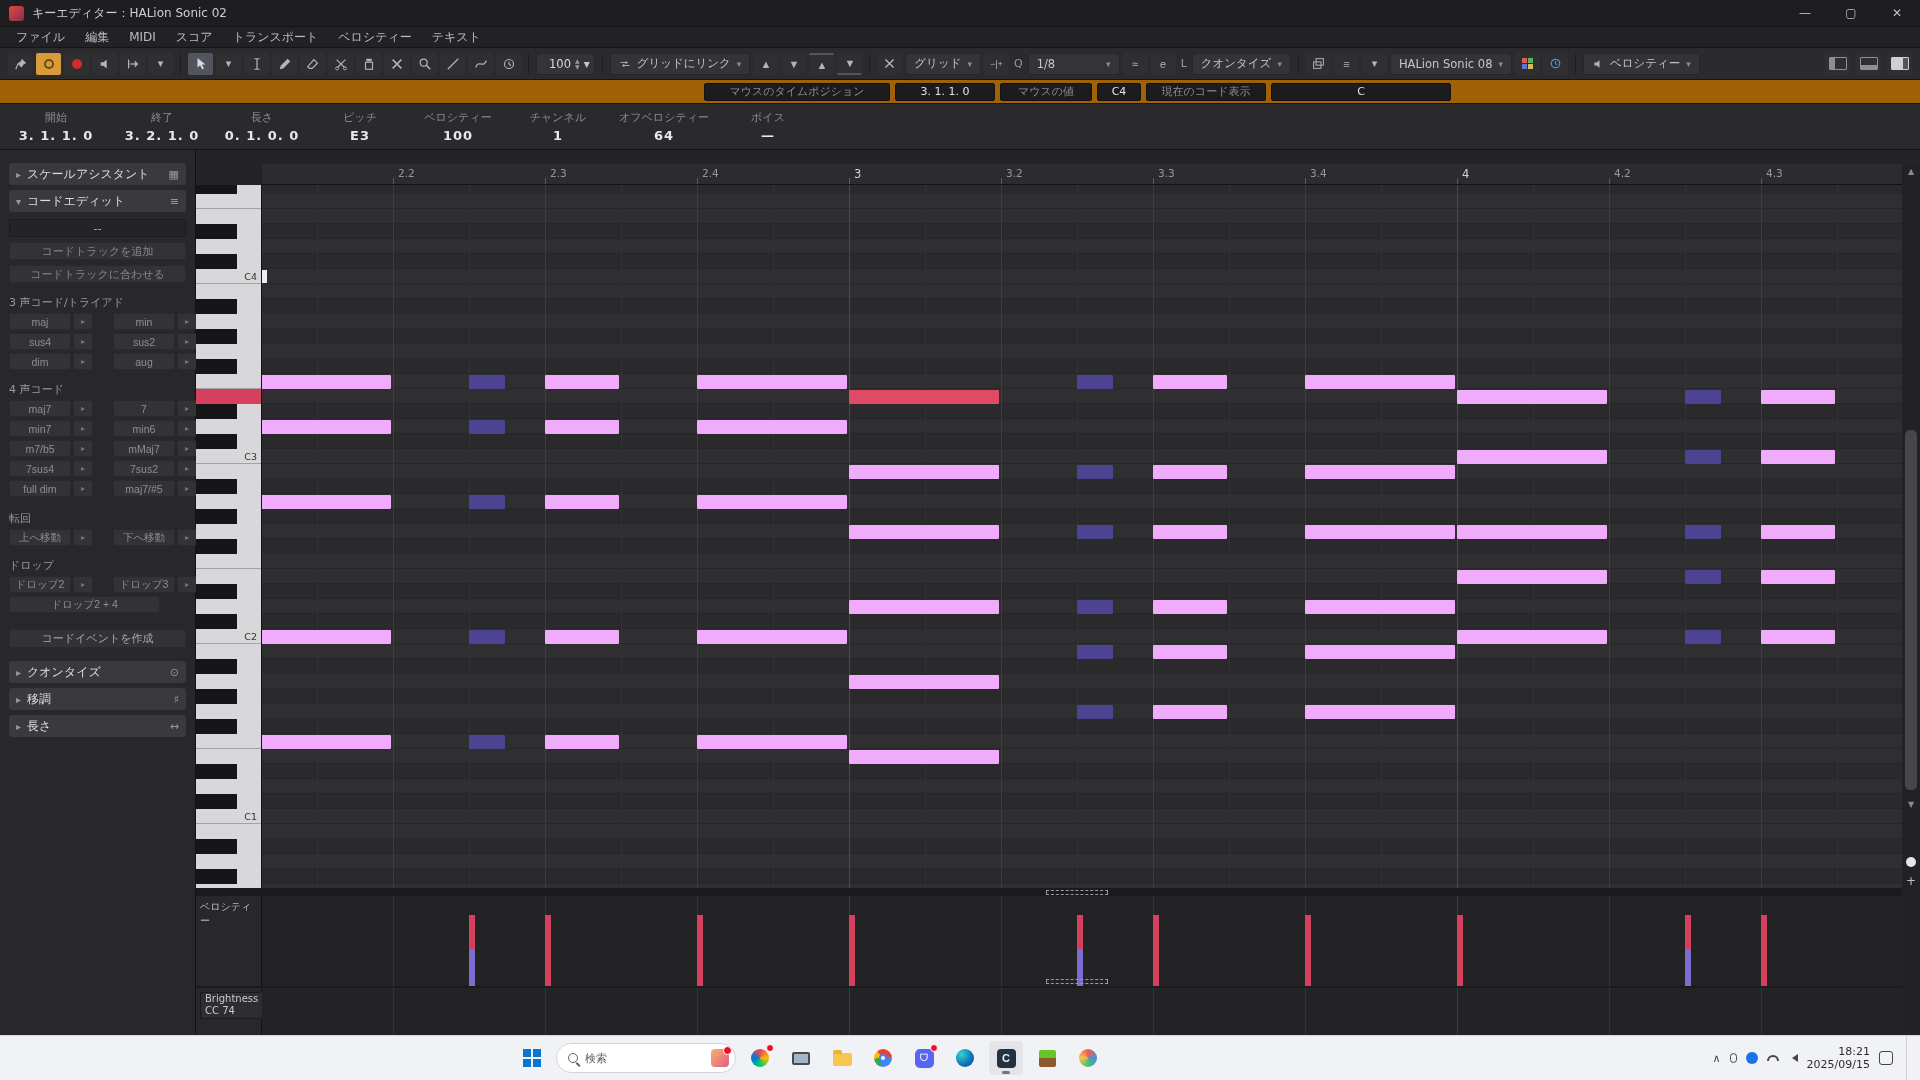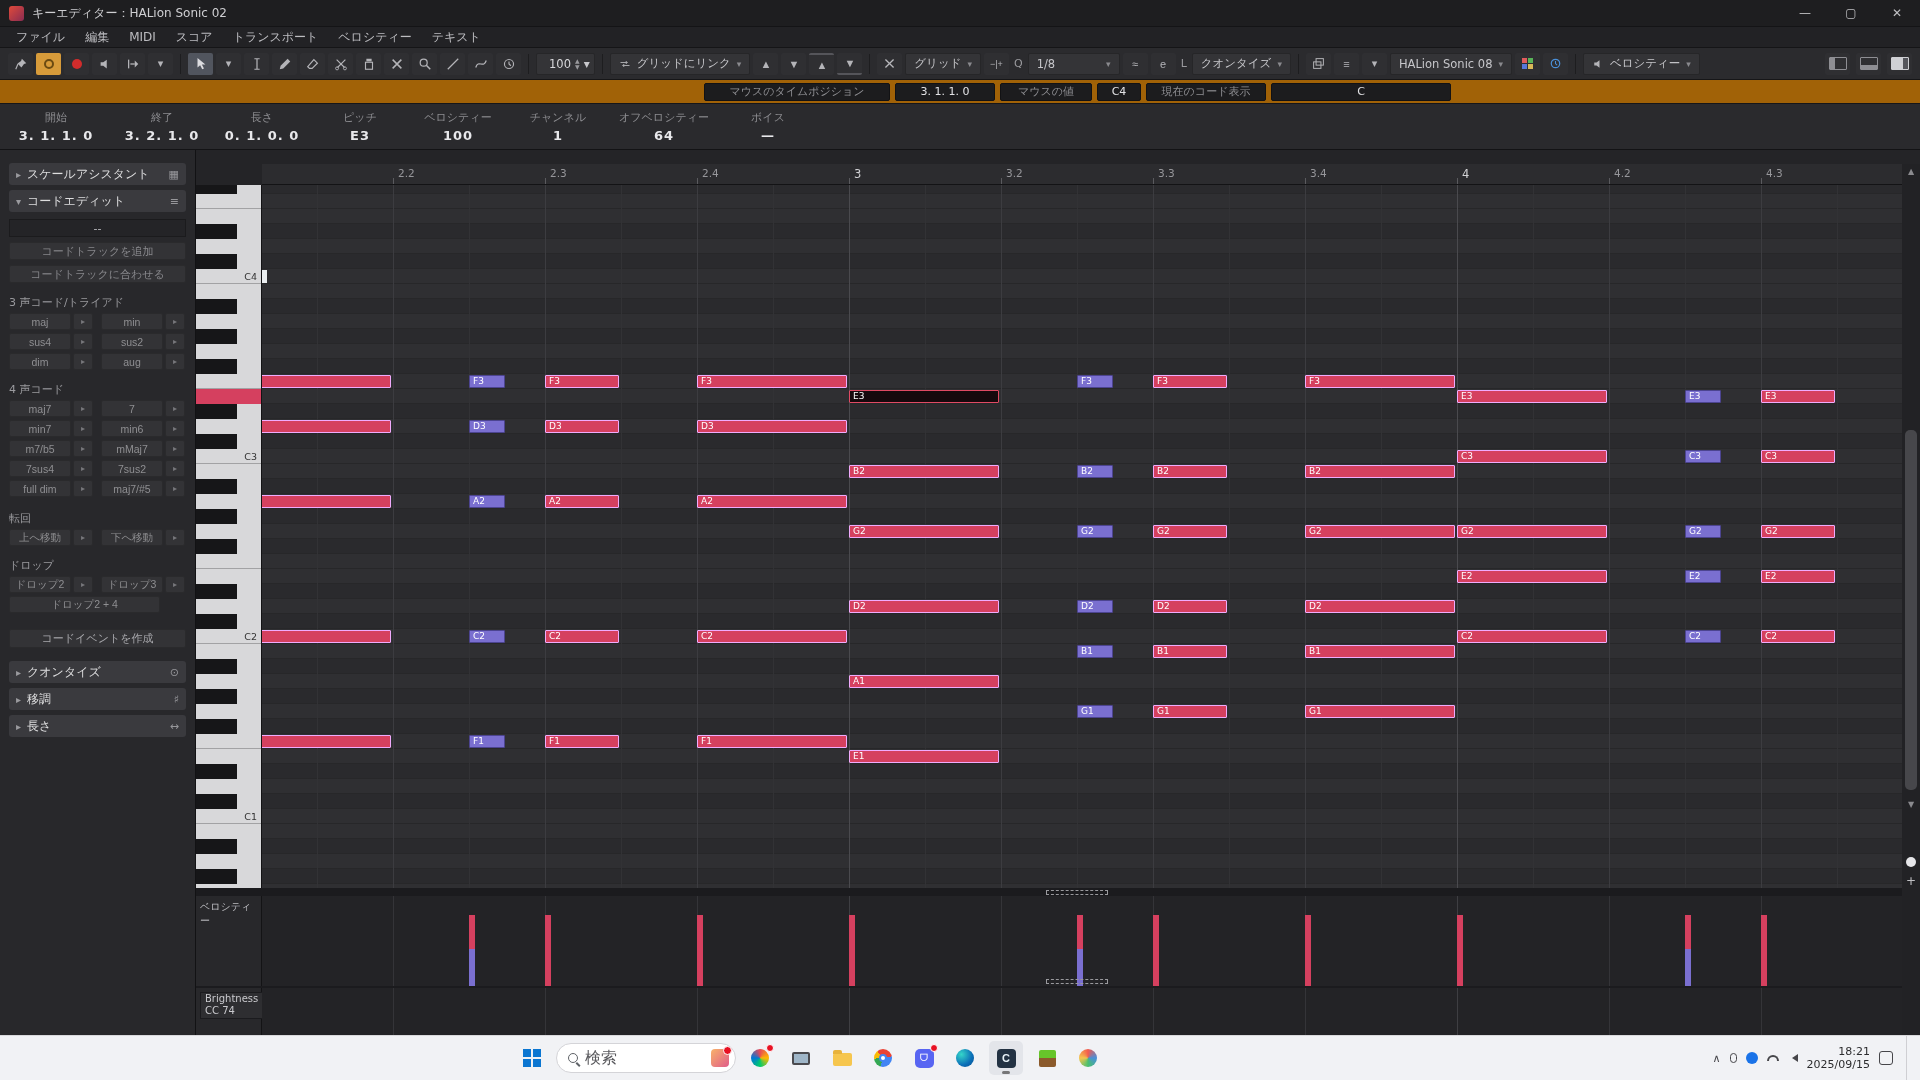--- a/index.html
+++ b/index.html
@@ -67,21 +67,21 @@
     border-right:1px solid #121214; padding:8px 9px; }
   .ins-h { background:#3a3a3e; border-radius:3px; height:22px; display:flex; align-items:center;
     gap:6px; padding:0 7px; color:#dededf; font-size:12px; margin-top:5px; }
   .ins-h .tri { color:#9a9a9e; font-size:10px; }
   .ins-h .hic { margin-left:auto; color:#97979b; font-size:11px; }
   .chord-cur { margin-top:7px; height:18px; background:#242427; border:1px solid #1b1b1d;
     color:#b8b8bc; display:flex; align-items:center; justify-content:center; font-size:11px; }
   .ins-wide { margin-top:5px; width:100%; height:18px; background:#333336; border:1px solid #2a2a2c;
     border-radius:2px; color:#87878b; font-size:11px; }
   .ins-sec { margin-top:12px; font-size:11px; color:#9a9a9e; }
-  .chrow { display:flex; gap:8px; margin-top:3px; }
+  .chrow { display:flex; gap:20px; margin-top:3px; }
   .chcell { display:flex; gap:2px; }
   .chbtn { width:62px; height:17px; background:#333336; border:1px solid #2a2a2c; border-radius:2px;
     color:#8f8f92; font-size:10.5px; }
   .charr { width:20px; height:17px; background:#333336; border:1px solid #2a2a2c; border-radius:2px;
     color:#77777b; font-size:8px; }
   .chbtn.w2 { width:151px; }
 
   
   #editor { position:absolute; left:196px; top:150px; width:1724px; height:885px; background:#242427; }
   #ru { position:absolute; left:66px; top:14px; width:1640px; height:21px; background:#2c2c2f;
@@ -94,21 +94,21 @@
   .krow { position:absolute; left:0; width:66px; height:15px; background:#d8d8da; }
   .krow.bndry { border-bottom:1px solid #a2a2a4; }
   .krow .bk { position:absolute; left:0; top:0; bottom:0; width:41px; background:#161618; }
   .krow.sel { background:#d5405f; }
   .klabel { position:absolute; right:5px; top:2px; font-size:9.5px; color:#333; }
   #grid { position:absolute; left:66px; top:35px; width:1640px; height:703px; overflow:hidden; }
   .grow { position:absolute; left:0; right:0; height:15px; border-bottom:1px solid #272729; }
   .grow.w { background:#2f2f32; } .grow.b { background:#2a2a2d; }
   .gl { position:absolute; top:0; bottom:0; width:1px; }
   .gl.bar { background:#4a4a4e; } .gl.beat { background:#3c3c40; } .gl.e8 { background:#323235; }
-  .note { position:absolute; height:13px; background:#d5405f; border:1px solid #f0abfc; border-radius:1px;
+  .note { position:absolute; height:13px; background:#d5405f; border:7px solid #f0abfc; border-radius:1px;
     font-size:9px; line-height:11px; color:#fff; padding-left:3px; overflow:hidden; white-space:nowrap; z-index:5; }
   .note.purple { background:#7a6fd0; border-color:#4c4490; }
   .note.selected { background:#16090d; border-color:#e04a64; }
   #mmarker { position:absolute; width:5px; height:13px; background:#eceff1; z-index:6; }
   .divider { position:absolute; left:0; right:0; background:#1b1b1e; }
   .lane-gutter { position:absolute; left:0; width:66px; background:#28282b; border-right:1px solid #131315;
     font-size:10px; color:#bcbcc0; padding:4px 0 0 4px; }
   .lane { position:absolute; left:66px; width:1640px; background:#232326; overflow:hidden; }
   .vbar { position:absolute; bottom:0; width:6px; background:#d5405f; z-index:3; }
   .vbar.p { background:#7a6fd0; z-index:4; }
@@ -136,21 +136,21 @@
     border:none; display:flex; align-items:center; justify-content:center; }
   .tb-app.activeapp { background:#e3e5ea; }
   .appind { position:absolute; bottom:1px; left:13px; width:8px; height:3px; border-radius:2px; background:#767678; }
   .winlogo { display:grid; grid-template-columns:8px 8px; grid-gap:2px; }
   .winlogo span { width:8px; height:8px; background:#0b76d1; }
   .tb-search { width:180px; height:30px; border-radius:16px; background:#ffffff; border:1px solid #d4d4d8;
     display:flex; align-items:center; gap:7px; padding:0 6px 0 11px; }
   .s-glass { width:10px; height:10px; border:1.5px solid #5f6368; border-radius:50%; position:relative; }
   .s-glass::after { content:""; position:absolute; left:8px; top:8px; width:5px; height:1.5px;
     background:#5f6368; transform:rotate(45deg); transform-origin:0 0; }
-  .s-text { font-size:16px; color:#5a5a5e; flex:1; }
+  .s-text { font-size:11px; color:#5a5a5e; flex:1; }
   .s-badge { position:relative; width:18px; height:18px; border-radius:4px;
     background:linear-gradient(135deg,#f8b26a,#e05c8a); }
   .s-badge::after { content:""; position:absolute; right:-3px; top:-3px; width:7px; height:7px;
     border-radius:50%; background:#e81123; border:1px solid #fff; }
   .ic-copilot { width:18px; height:18px; border-radius:50%;
     background:conic-gradient(#e74856,#ffb900,#00cc6a,#0078d7,#e74856); }
   .badge { position:absolute; right:3px; top:3px; width:8px; height:8px; border-radius:50%;
     background:#e81123; border:1px solid #fff; }
   .ic-screen { width:18px; height:13px; border:2px solid #4a4a4e; border-radius:2px; background:#9fb6c8; }
   .ic-folder { position:relative; width:19px; height:13px; background:#f6c64e; border-radius:2px; margin-top:3px; }

